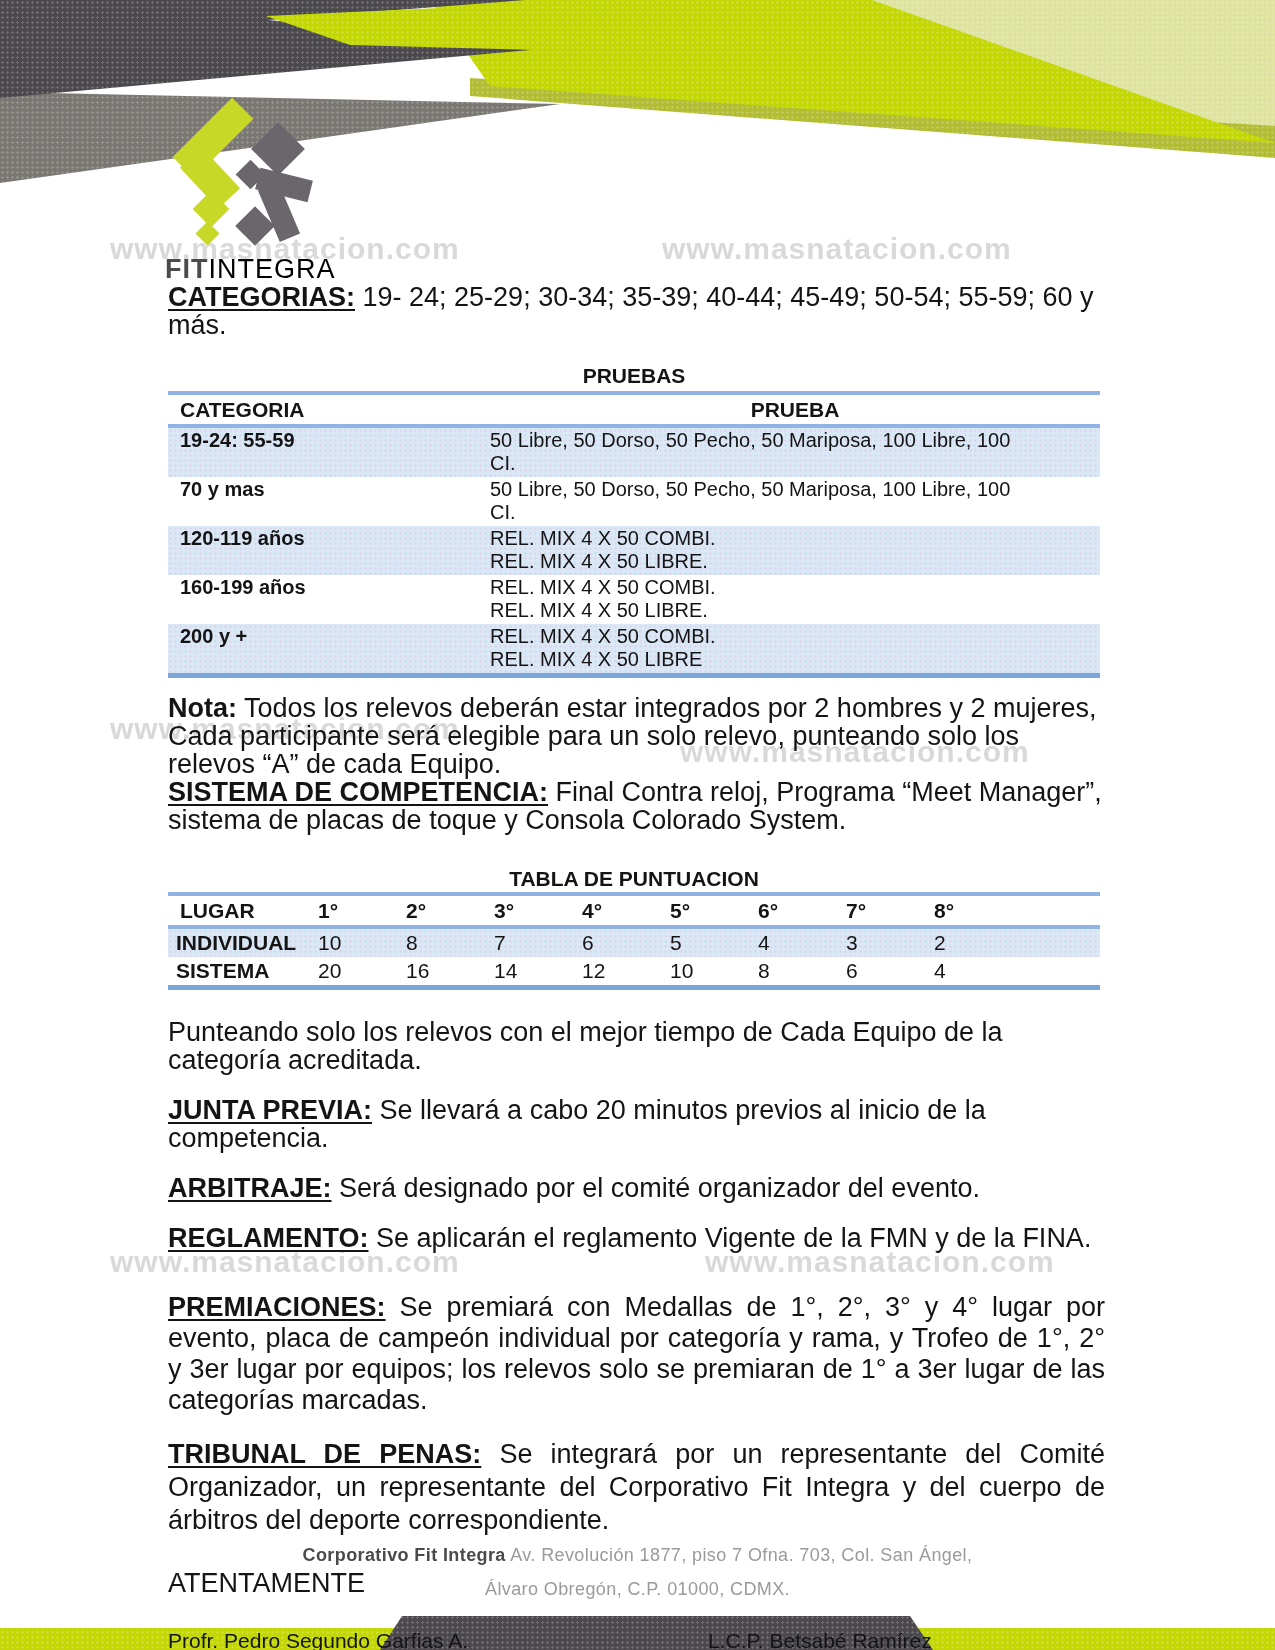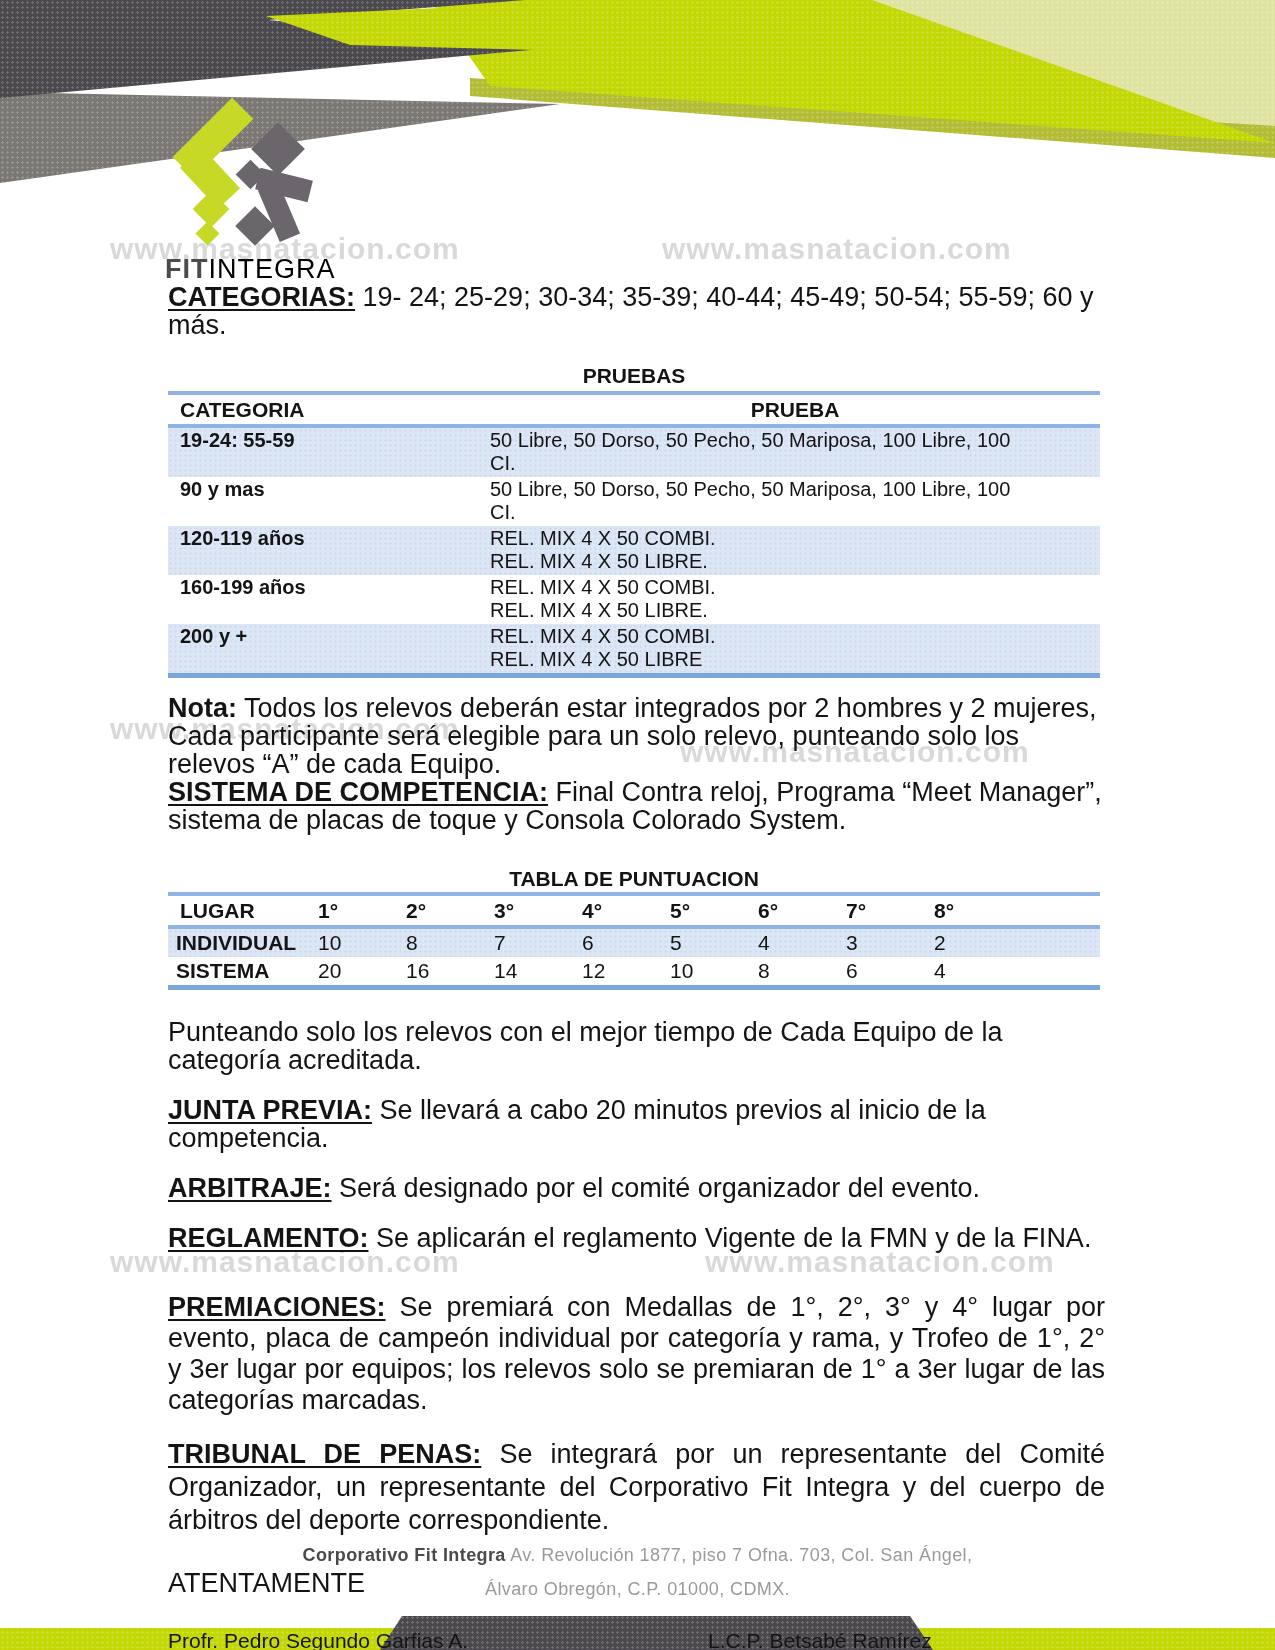--- a/index.html
+++ b/index.html
@@ -142,21 +142,21 @@
     </div>
     <div>
         <div class="p-row shaded">
           <div class="p-cat">19-24: 55-59</div>
           <div class="p-prueba">
             <div>50 Libre, 50 Dorso, 50 Pecho, 50 Mariposa, 100 Libre, 100</div>
             <div>CI.</div>
           </div>
         </div>
         <div class="p-row">
-          <div class="p-cat">90 y mas</div>
+          <div class="p-cat">70 y mas</div>
           <div class="p-prueba">
             <div>50 Libre, 50 Dorso, 50 Pecho, 50 Mariposa,  100 Libre, 100</div>
             <div>CI.</div>
           </div>
         </div>
         <div class="p-row shaded">
           <div class="p-cat">120-119 años</div>
           <div class="p-prueba">
             <div>REL. MIX 4 X 50 COMBI.</div>
             <div>REL. MIX 4 X 50 LIBRE.</div>

